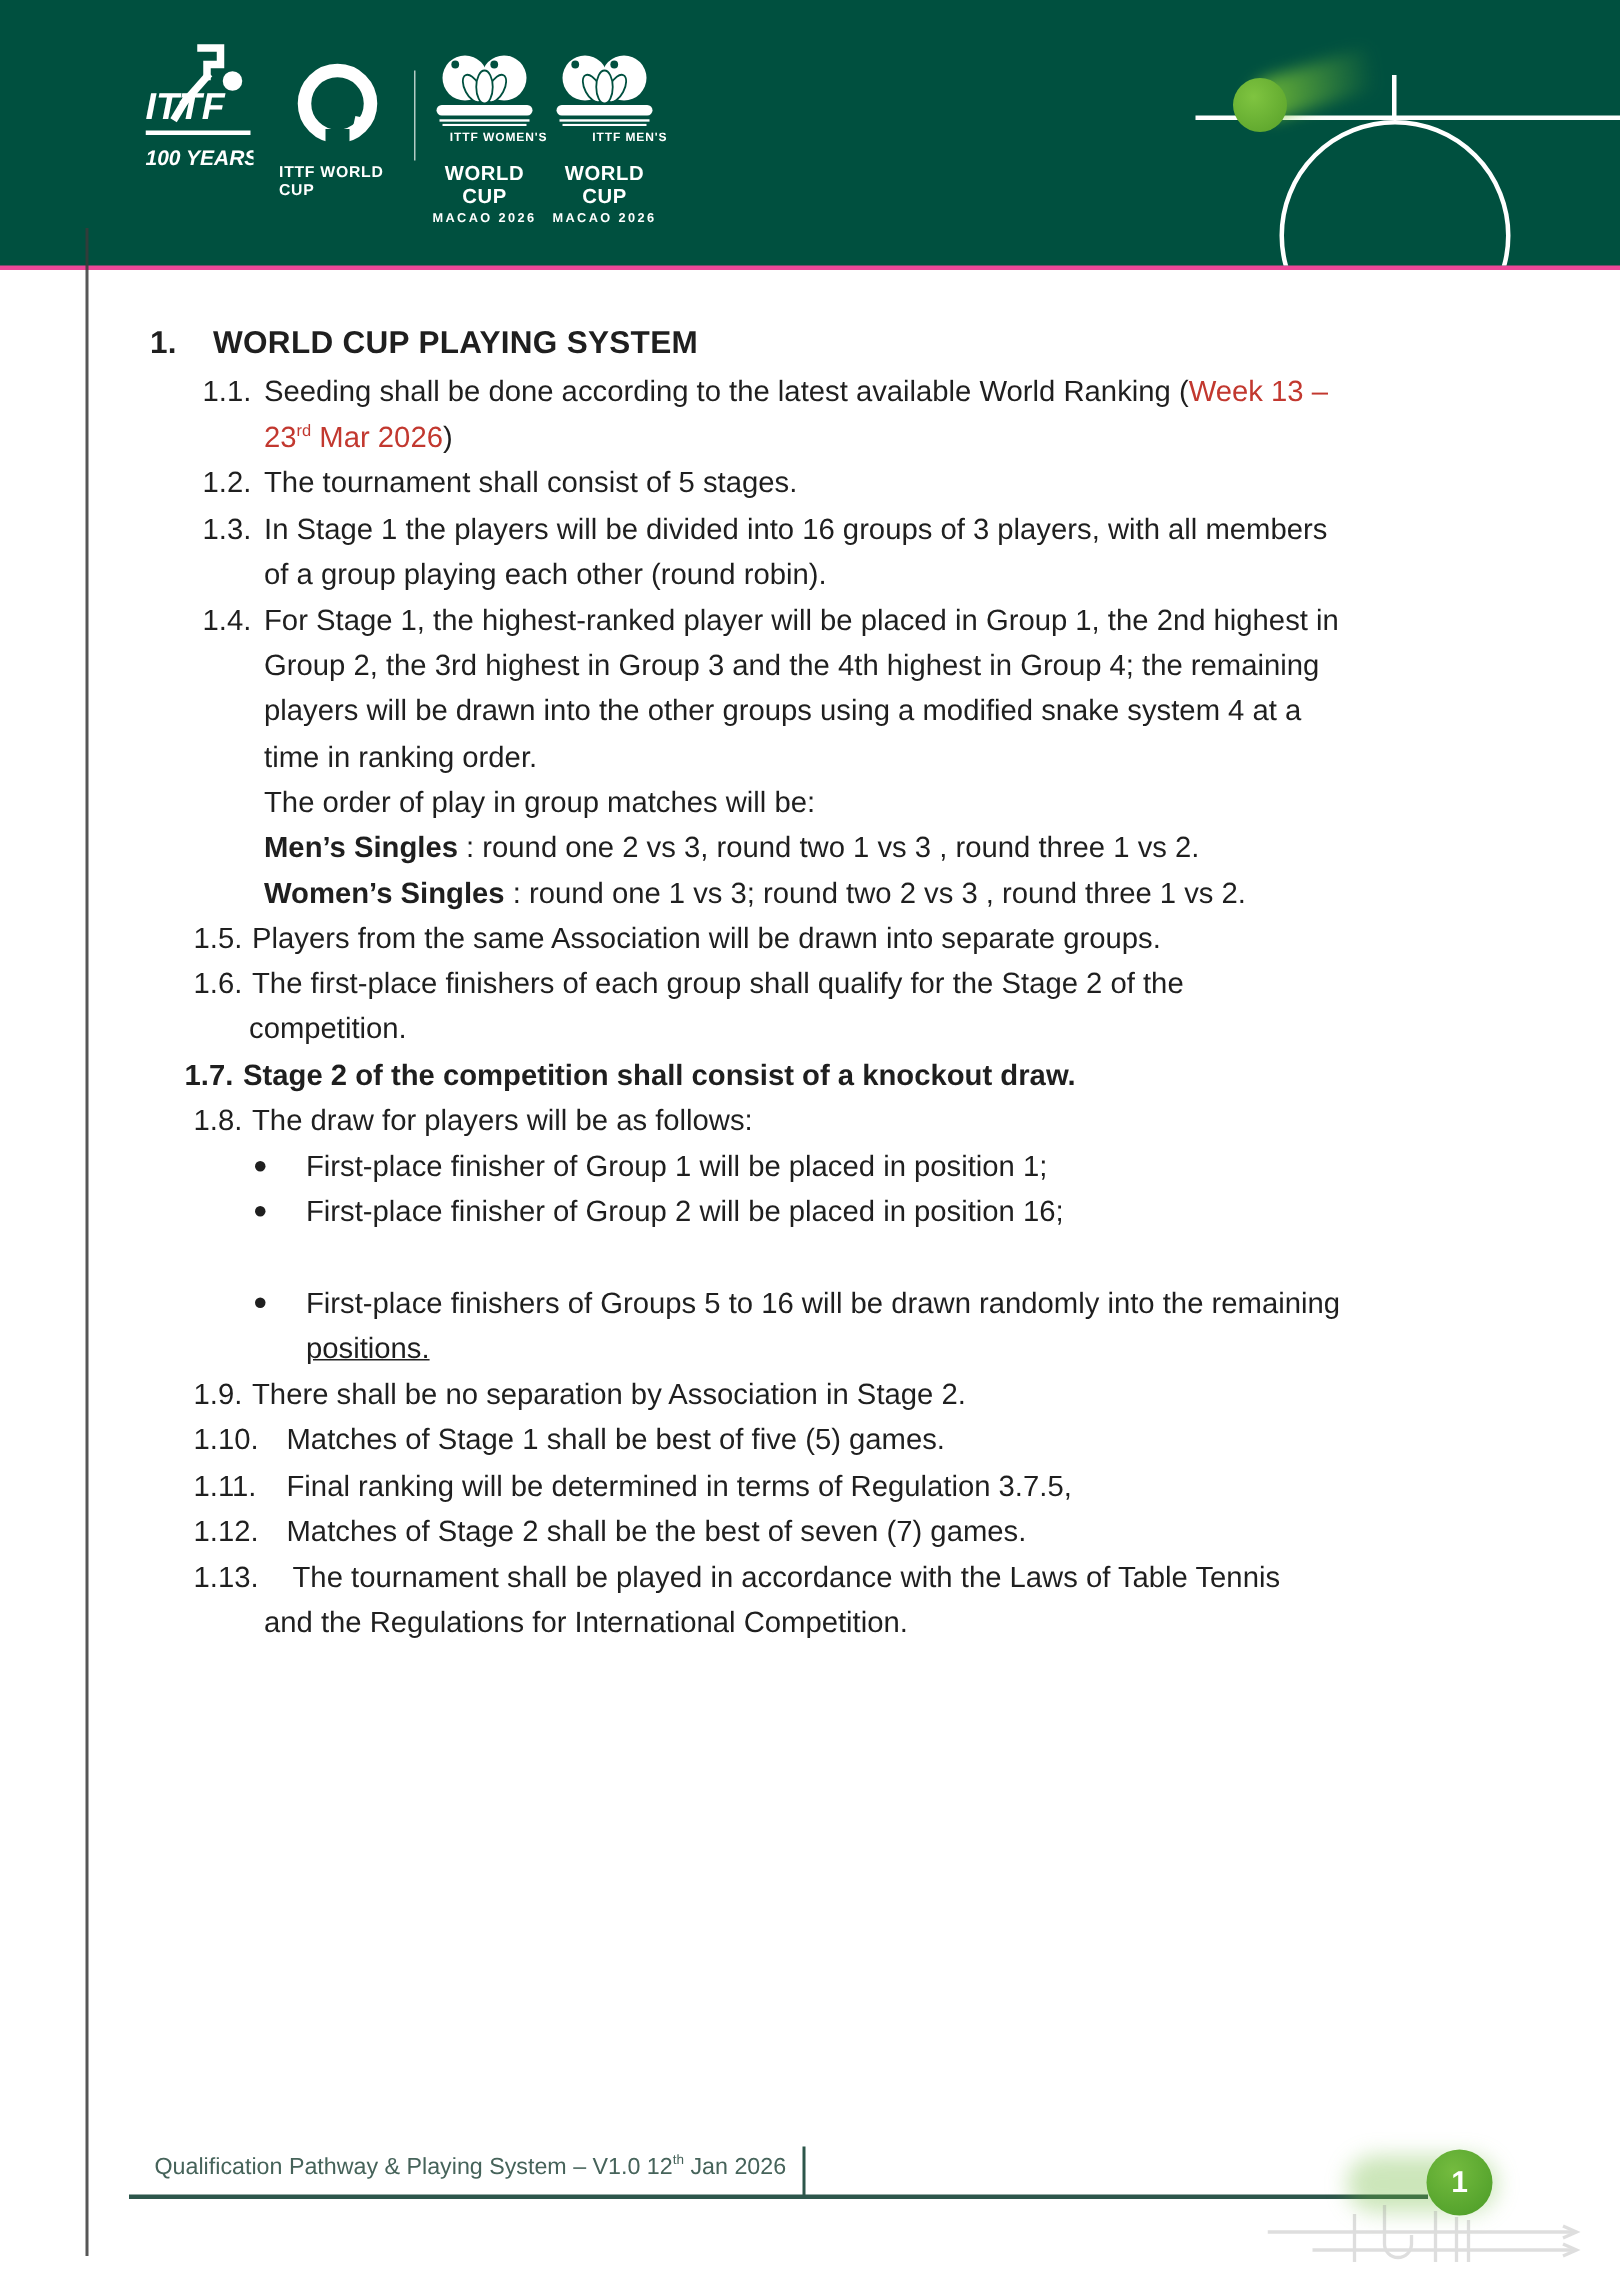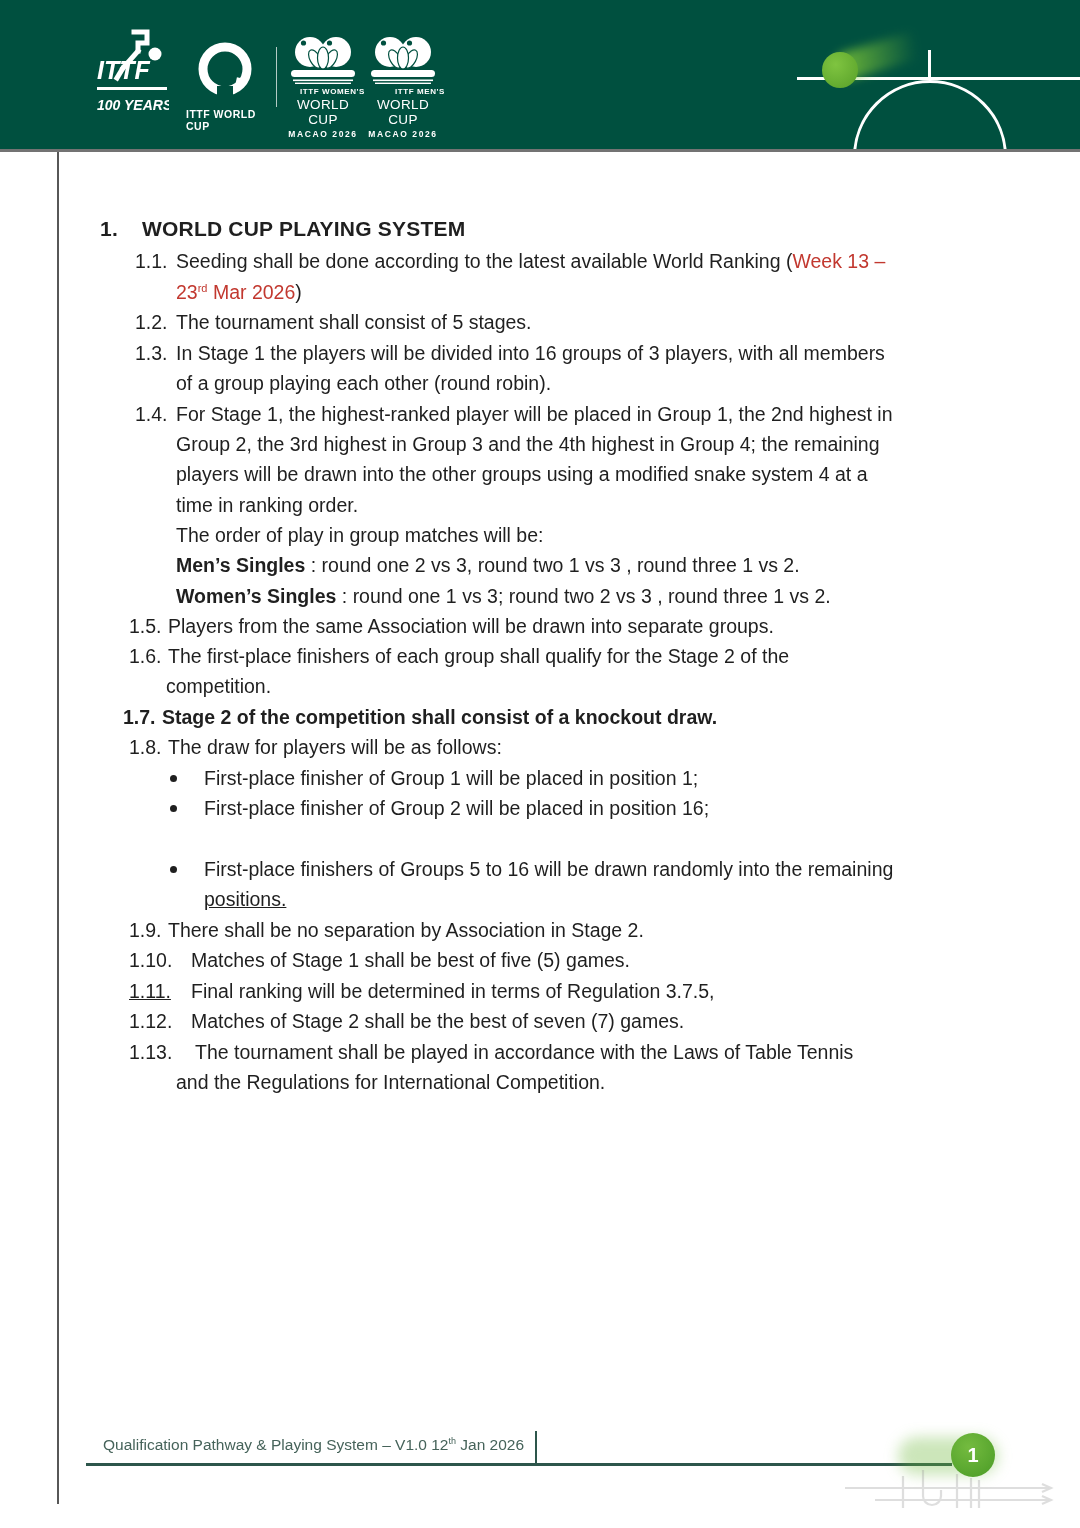--- a/index.html
+++ b/index.html
@@ -15,33 +15,33 @@
   #page{
     position:relative;
     width:1080px;height:1528px;
     background:#ffffff;
     overflow:hidden;
     font-family:"Liberation Sans", sans-serif;
     color:var(--ink);
   }
   
   #header{
-    position:absolute;left:0;top:0;width:1080px;height:152px;
+    position:absolute;left:0;top:0;width:1080px;height:180px;
     background:var(--green);
-    border-bottom:3px solid #737373;
+    border-bottom:3px solid #ec4899;
     overflow:hidden;
   }
   .logo{position:absolute;color:#fff;}
   .logo-divider{
     position:absolute;left:276px;top:47px;width:1px;height:60px;
     background:rgba(255,255,255,.7);
   }
   .macao{width:84px;text-align:center;}
   .macao .org{font-size:8px;font-weight:bold;letter-spacing:.6px;margin-top:2px;text-align:right;}
-  .macao .event{font-size:13.5px;font-weight:normal;letter-spacing:.4px;margin-top:1px;}
+  .macao .event{font-size:13.5px;font-weight:bold;letter-spacing:.4px;margin-top:12px;}
   .macao .host{font-size:8.5px;font-weight:bold;letter-spacing:1.6px;margin-top:2px;}
   .wc-label{font-size:10.5px;font-weight:bold;letter-spacing:.5px;text-align:left;margin-top:4px;}
   
   .deco-hline{position:absolute;left:797px;top:77px;width:283px;height:3px;background:#fff;}
   .deco-vtick{position:absolute;left:928px;top:50px;width:3px;height:30px;background:#fff;}
   .deco-circle{
     position:absolute;left:853px;top:80px;width:154px;height:154px;
     border:3px solid #fff;border-radius:50%;
   }
   .deco-ball-trail{
@@ -249,21 +249,21 @@
 
   <div class="line" style="left:129px;top:915px;">
     <span class="num" style="width:39px;">1.9.</span><span>There shall be no separation by Association in Stage 2.</span>
   </div>
 
   <div class="line" style="left:129px;top:945px;">
     <span class="num" style="width:62px;">1.10.</span><span>Matches of Stage 1 shall be best of five (5) games.</span>
   </div>
 
   <div class="line" style="left:129px;top:976px;">
-    <span class="num" style="width:62px;text-decoration:underline;">1.11.</span><span>Final ranking will be determined in terms of Regulation 3.7.5,</span>
+    <span class="num" style="width:62px;">1.11.</span><span>Final ranking will be determined in terms of Regulation 3.7.5,</span>
   </div>
 
   <div class="line" style="left:129px;top:1006px;">
     <span class="num" style="width:62px;">1.12.</span><span>Matches of Stage 2 shall be the best of seven (7) games.</span>
   </div>
 
   <div class="line" style="left:129px;top:1037px;">
     <span class="num" style="width:66px;">1.13.</span><span>The tournament shall be played in accordance with the Laws of Table Tennis</span>
   </div>
   <div class="line" style="left:176px;top:1067px;">

